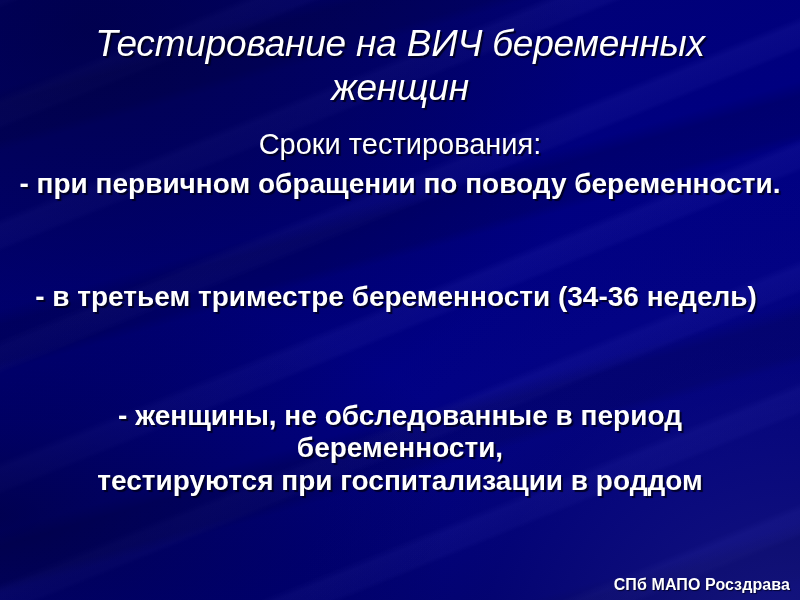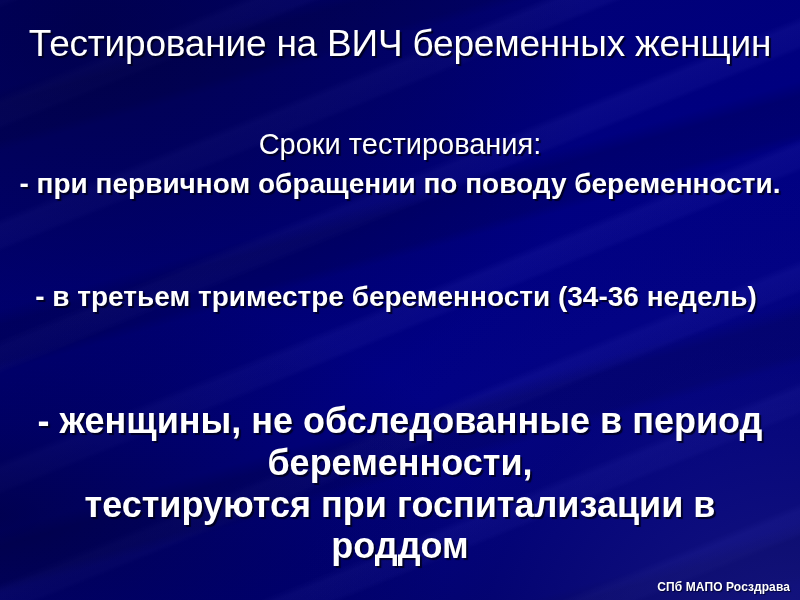--- a/index.html
+++ b/index.html
@@ -124,20 +124,21 @@
   }
 
   #title {
     top: 22px;
     font-size: 37px;
     font-weight: 400;
     letter-spacing: -0.2px;
     padding: 0 26px;
     width: 748px;
     line-height: 1.18;
+    font-style: italic;
   }
 
   #subhead {
     top: 130px;
     font-size: 29px;
     font-weight: 400;
   }
 
   #bullet1 {
     top: 168px;
@@ -152,33 +153,33 @@
     top: 281px;
     font-size: 28px;
     font-weight: 700;
     padding: 0 6px;
     width: 780px;
     line-height: 1.16;
   }
 
   #bullet3 {
     top: 400px;
-    font-size: 36px;
+    font-size: 28px;
     font-weight: 700;
     padding: 0 14px;
     width: 772px;
     line-height: 1.16;
   }
 
   #footer {
     position: absolute;
     right: 10px;
     bottom: 6px;
     z-index: 6;
-    font-size: 12px;
+    font-size: 16px;
     font-weight: 700;
     color: #ffffff;
     text-shadow: 1px 1px 1px rgba(0,0,30,0.8);
     letter-spacing: 0.1px;
   }
 </style>
 </head>
 <body>
 
 <div id="slide">

